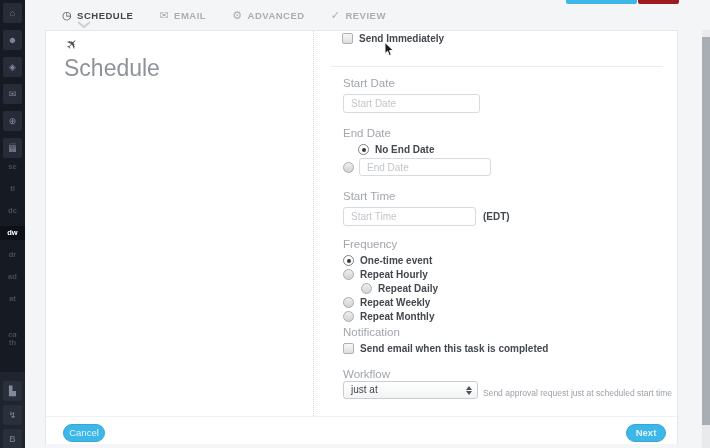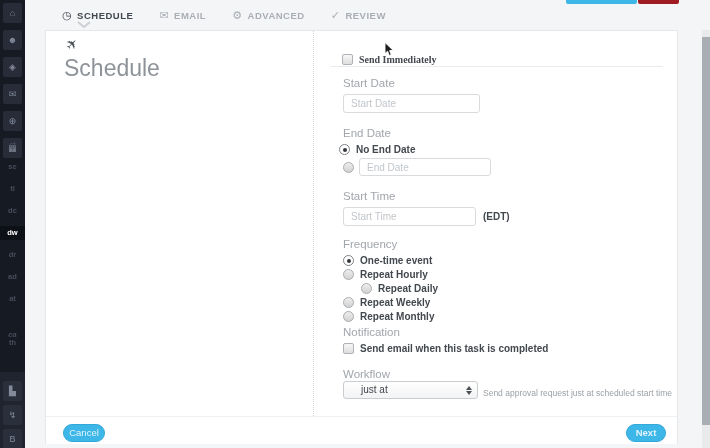--- a/index.html
+++ b/index.html
@@ -48,21 +48,21 @@
   .radio.sel { background:#fff; border-color:#7e8387; }
   .radio.sel::after { content:""; position:absolute; left:2.5px; top:2.5px; width:4px; height:4px;
                       border-radius:50%; background:#35393d; }
   .txt-input { position:absolute; height:19px; border:1px solid #d8dade; border-radius:3px;
                padding:0 7px; font-size:10px; color:#555; font-family:"Liberation Sans",sans-serif; background:#fff; }
   .txt-input::placeholder { color:#c2c6ca; }
   .row { position:absolute; display:flex; align-items:center; gap:6px; }
   .hr1 { position:absolute; left:285px; top:35px; width:332px; border-top:1px solid #eaebed; }
   .sel-box { position:absolute; left:297px; top:350px; width:135px; height:18px; border:1px solid #c9ccd0;
              border-radius:3px; background:linear-gradient(#ffffff,#f2f3f4); font-size:10px; color:#3f444a;
-             line-height:16px; padding-left:17px; cursor:pointer; }
+             line-height:16px; padding-left:7px; cursor:pointer; }
   .sel-arrows { position:absolute; right:5px; top:4px; display:flex; flex-direction:column; gap:1px; }
   .tri-up { width:0; height:0; border-left:3px solid transparent; border-right:3px solid transparent; border-bottom:4px solid #4c5157; }
   .tri-down { width:0; height:0; border-left:3px solid transparent; border-right:3px solid transparent; border-top:4px solid #4c5157; }
   .helper { position:absolute; left:437px; top:357px; font-size:8.5px; color:#9ba1a7; white-space:nowrap; }
 
   
   .footer { position:absolute; left:0; top:385px; width:631px; height:28px; border-top:1px solid #f0f1f2; background:#fff; }
   .btn { position:absolute; top:7px; height:18px; background:#3db6e8; border:1px solid #34a8d9; border-radius:9px;
          color:rgba(255,255,255,0.85); font-size:9.5px; line-height:16px; text-align:center; cursor:pointer; }
   .btn-cancel { left:17px; width:42px; }
@@ -136,31 +136,31 @@
   </svg>
 
   <span class="rocket">✈</span>
   <div class="panel-title">Schedule</div>
   <div class="v-divider"></div>
 
   <svg class="cursor-svg" width="11" height="15" viewBox="0 0 11 15">
     <path d="M1,0.5 L1,11.5 L3.6,9.2 L5.2,13.5 L7.2,12.7 L5.6,8.6 L9.2,8.4 Z" fill="#1c1c1c" stroke="#ffffff" stroke-width="0.9"></path>
   </svg>
 
-  <div class="row" style="left:296px; top:23px;font-family:Liberation Serif, serif;">
+  <div class="row" style="left:296px; top:2px;">
     <span class="chk"></span>
     <span class="opt-label">Send Immediately</span>
   </div>
   <div class="hr1"></div>
 
   <div class="sec-label" style="left:297px; top:46px;">Start Date</div>
   <input class="txt-input" style="left: 297px; top: 63px; width: 137px;" placeholder="Start Date">
 
   <div class="sec-label" style="left:297px; top:96px;">End Date</div>
-  <div class="row" style="left:293px; top:113px;justify-content:center;">
+  <div class="row" style="left:312px; top:113px;justify-content:center;">
     <span class="radio sel"></span>
     <span class="opt-label">No End Date</span>
   </div>
   <span class="radio" style="position:absolute; left:297px; top:131px;"></span>
   <input class="txt-input" style="left: 313px; top: 127px; width: 132px; height: 18px;" placeholder="End Date">
 
   <div class="sec-label" style="left:297px; top:159px;">Start Time</div>
   <input class="txt-input" style="left: 297px; top: 176px; width: 133px;" placeholder="Start Time">
   <span class="opt-label" style="position:absolute; left:437px; top:180px;">(EDT)</span>
 

